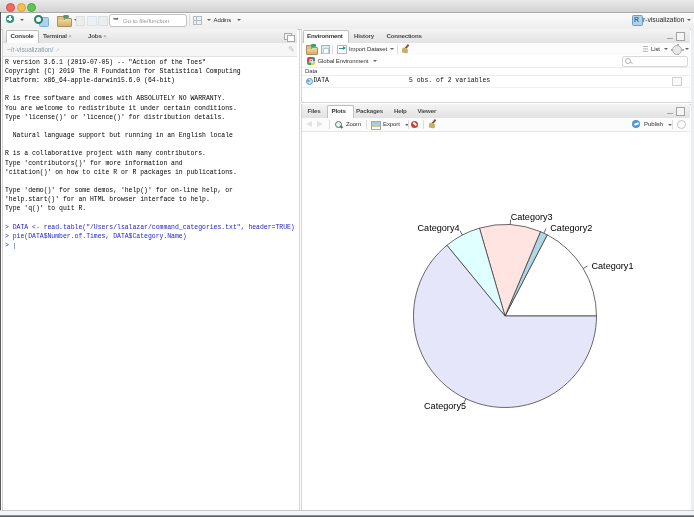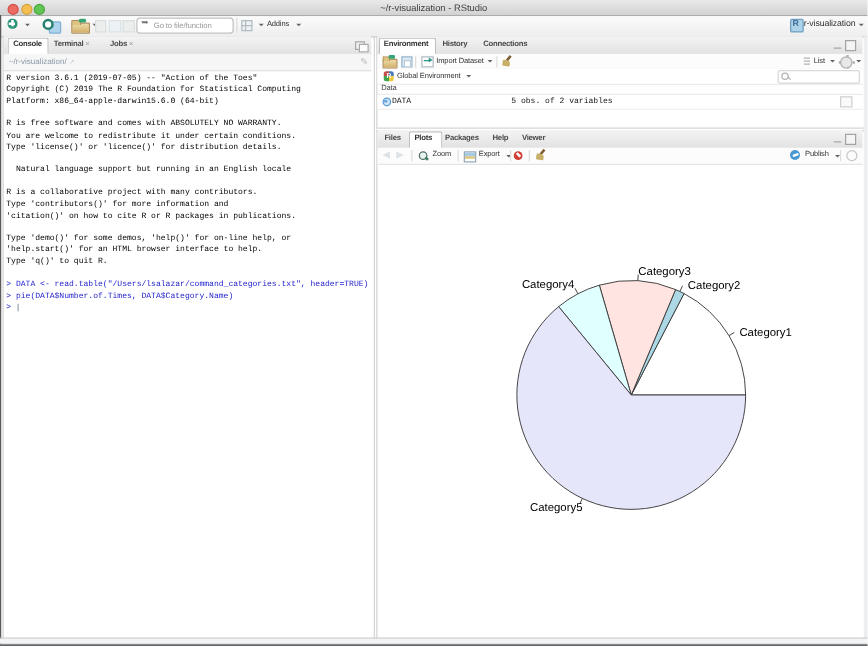--- a/index.html
+++ b/index.html
@@ -15,21 +15,20 @@
 .caret{display:inline-block;width:0;height:0;border-left:2px solid transparent;border-right:2px solid transparent;border-top:2.6px solid #636363;vertical-align:middle;}
 .sep{position:absolute;width:1px;background:#ddd;}
 </style></head>
 <body>
 <div id="root">
 
 <div class="abs" style="left:0;top:0;width:694px;height:12px;background:linear-gradient(#e9e9e9,#d2d2d2);border-bottom:1px solid #ababab;"></div>
 <div class="abs" style="left:6px;top:2.5px;width:7px;height:7px;border-radius:50%;background:#ed6b60;border:0.5px solid #d15048;"></div>
 <div class="abs" style="left:16.5px;top:2.5px;width:7px;height:7px;border-radius:50%;background:#f5bf4f;border:0.5px solid #d6a243;"></div>
 <div class="abs" style="left:27px;top:2.5px;width:7px;height:7px;border-radius:50%;background:#61c555;border:0.5px solid #4aa73f;"></div>
-<div class="abs" style="left:0;top:2px;width:694px;text-align:center;font-size:7.5px;color:#3f3f3f;">~/r-visualization - RStudio</div>
 
 <div class="abs" style="left:0;top:13px;width:694px;height:16px;background:linear-gradient(#fbfbfb,#eeeeee);border-bottom:1px solid #c9c9c9;"></div>
 
 <div class="abs" style="left:6px;top:15px;width:7.5px;height:7.5px;border-radius:50%;background:#2c9478;"></div>
 <div class="abs" style="left:8.9px;top:16.3px;width:1.8px;height:5px;background:#fff;"></div>
 <div class="abs" style="left:7.3px;top:17.9px;width:5px;height:1.8px;background:#fff;"></div>
 <div class="abs caret" style="left:20px;top:19px;"></div>
 
 <div class="abs" style="left:39px;top:16.5px;width:8px;height:8px;background:#aed3ec;border:1px solid #7fb2d6;border-radius:1.5px;"></div>
 <div class="abs" style="left:33.5px;top:14.5px;width:5.5px;height:5.5px;border-radius:50%;border:2px solid #25806e;background:#fff;"></div>

